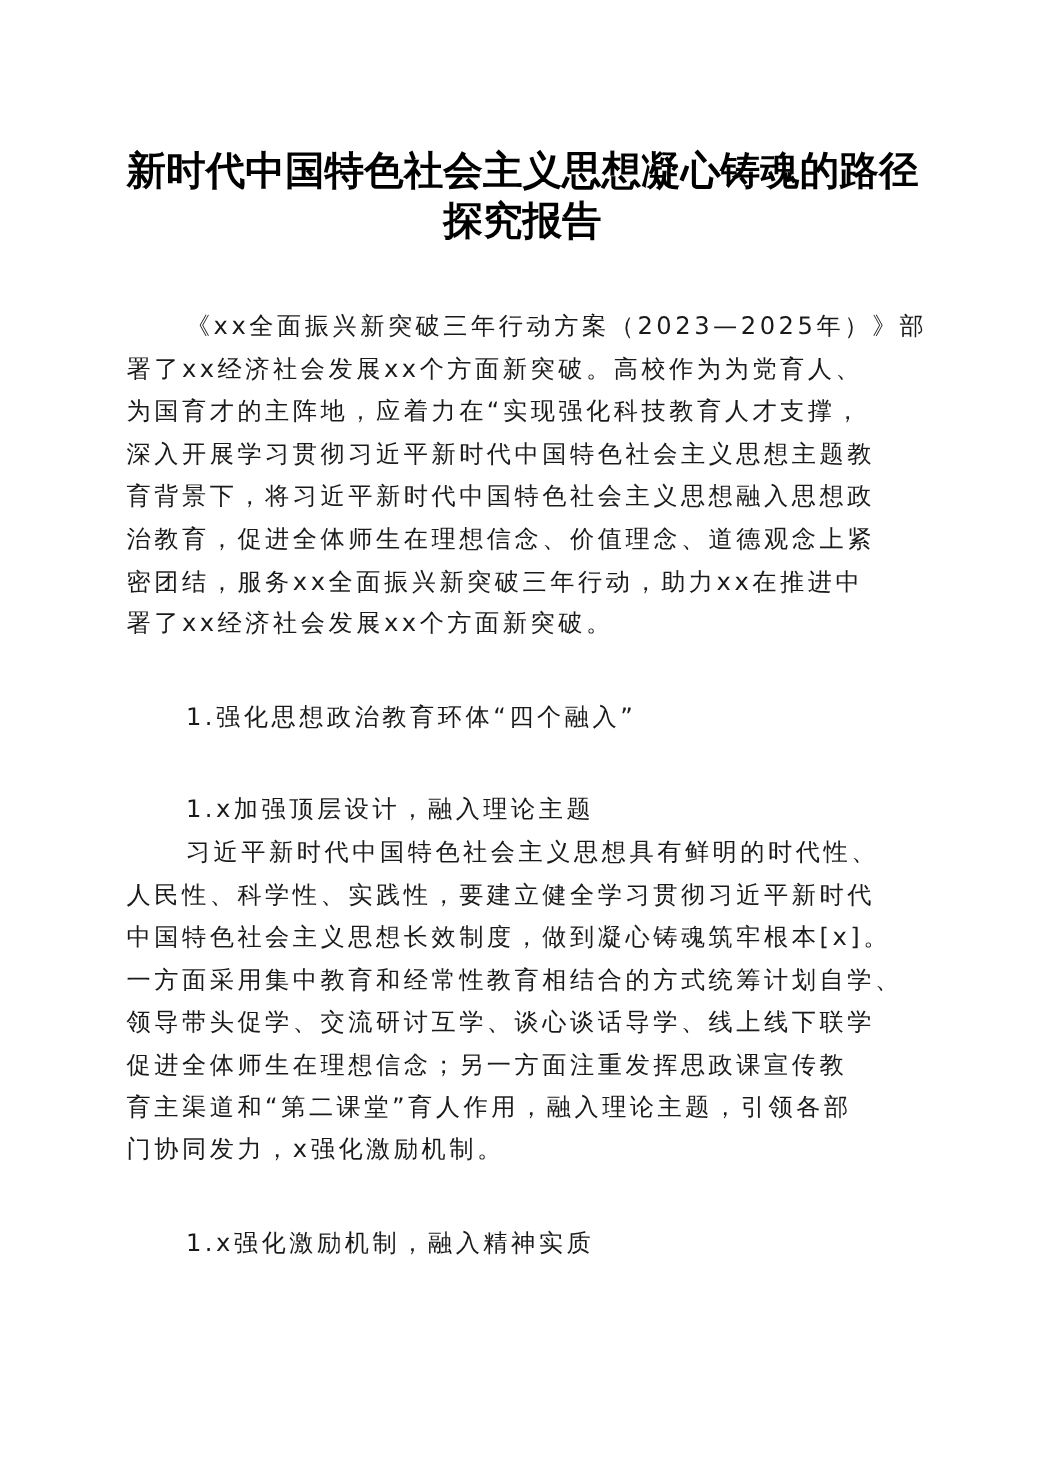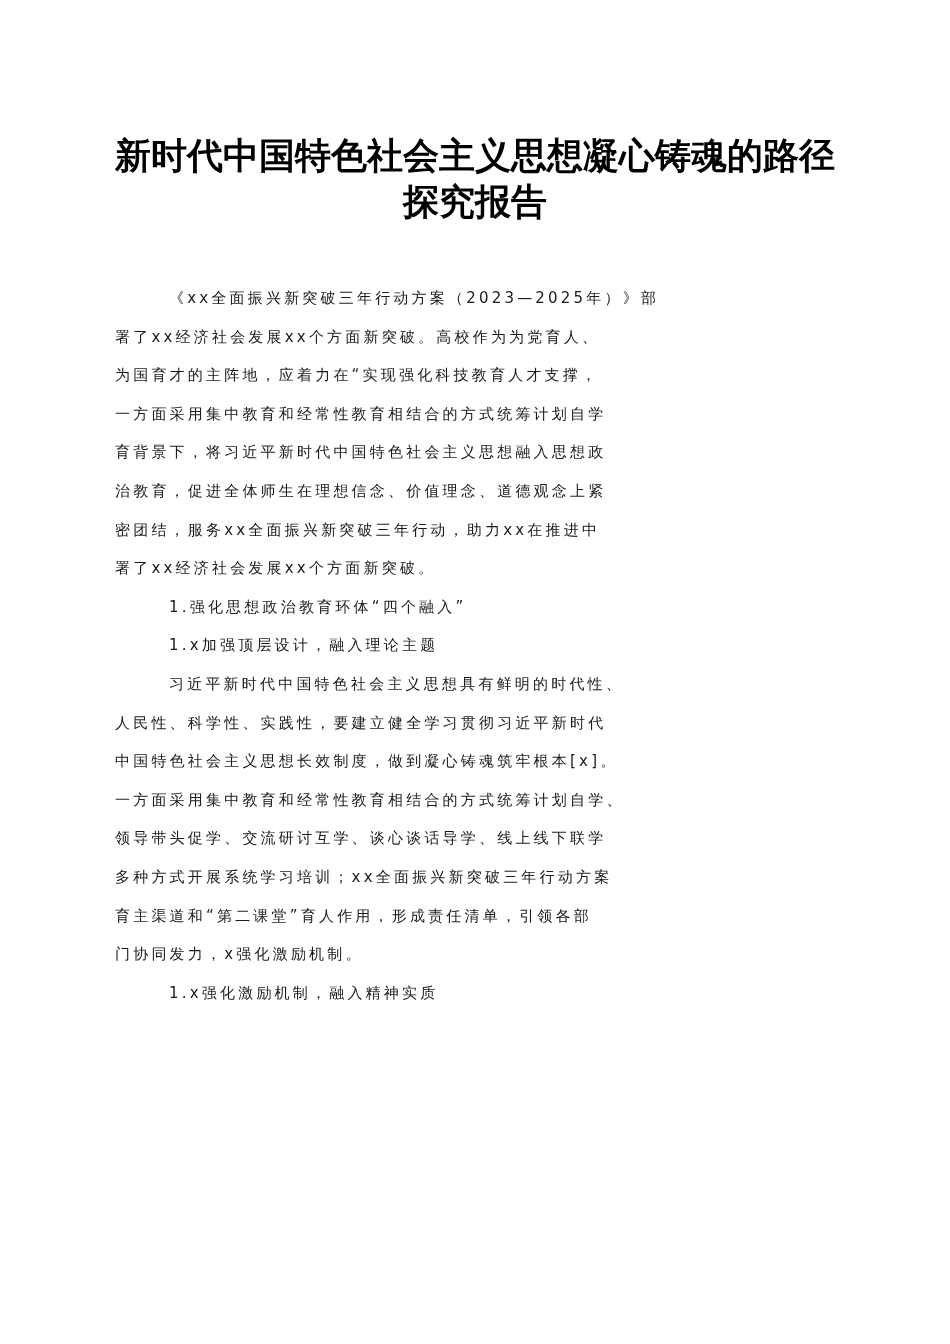--- a/index.html
+++ b/index.html
@@ -38,72 +38,73 @@
     }
     .title span {
       display: block;
     }
     .body {
       position: absolute;
       left: 115px;
       top: 279px;
       width: 730px;
       font-family: "DejaVu Sans", "Liberation Sans", sans-serif;
-      font-size: 15px;
+      font-size: 22px;
       line-height: 38.6px;
       color: #1a1a1a;
     }
     .line {
       display: block;
       white-space: nowrap;
       letter-spacing: 3.2px;
     }
     .indent {
       padding-left: 54px;
     }
     .heading {
       display: block;
       white-space: nowrap;
       padding-left: 54px;
       letter-spacing: 3.2px;
+      margin-top: 46px;
     }
   </style>
 </head>
 <body>
 
 <div class="page">
 
   <h1 class="title" style="margin:0;">
     <span>新时代中国特色社会主义思想凝心铸魂的路径</span>
     <span>探究报告</span>
   </h1>
 
   <div class="body">
 
     <div>
       <span class="line indent">《xx全面振兴新突破三年行动方案（2023—2025年）》部</span>
       <span class="line">署了xx经济社会发展xx个方面新突破。高校作为为党育人、</span>
       <span class="line">为国育才的主阵地，应着力在“实现强化科技教育人才支撑，</span>
-      <span class="line">一方面采用集中教育和经常性教育相结合的方式统筹计划自学</span>
+      <span class="line">深入开展学习贯彻习近平新时代中国特色社会主义思想主题教</span>
       <span class="line">育背景下，将习近平新时代中国特色社会主义思想融入思想政</span>
       <span class="line">治教育，促进全体师生在理想信念、价值理念、道德观念上紧</span>
       <span class="line">密团结，服务xx全面振兴新突破三年行动，助力xx在推进中</span>
       <span class="line">署了xx经济社会发展xx个方面新突破。</span>
     </div>
 
     <span class="heading">1.强化思想政治教育环体“四个融入”</span>
     <span class="heading">1.x加强顶层设计，融入理论主题</span>
 
     <div>
       <span class="line indent">习近平新时代中国特色社会主义思想具有鲜明的时代性、</span>
       <span class="line">人民性、科学性、实践性，要建立健全学习贯彻习近平新时代</span>
       <span class="line">中国特色社会主义思想长效制度，做到凝心铸魂筑牢根本[x]。</span>
       <span class="line">一方面采用集中教育和经常性教育相结合的方式统筹计划自学、</span>
       <span class="line">领导带头促学、交流研讨互学、谈心谈话导学、线上线下联学</span>
-      <span class="line">多种方式开展系统学习培训；xx全面振兴新突破三年行动方案</span>
-      <span class="line">育主渠道和“第二课堂”育人作用，形成责任清单，引领各部</span>
+      <span class="line">促进全体师生在理想信念；另一方面注重发挥思政课宣传教</span>
+      <span class="line">育主渠道和“第二课堂”育人作用，融入理论主题，引领各部</span>
       <span class="line">门协同发力，x强化激励机制。</span>
     </div>
 
     <span class="heading">1.x强化激励机制，融入精神实质</span>
 
   </div>
 </div>
 
 </body></html>

